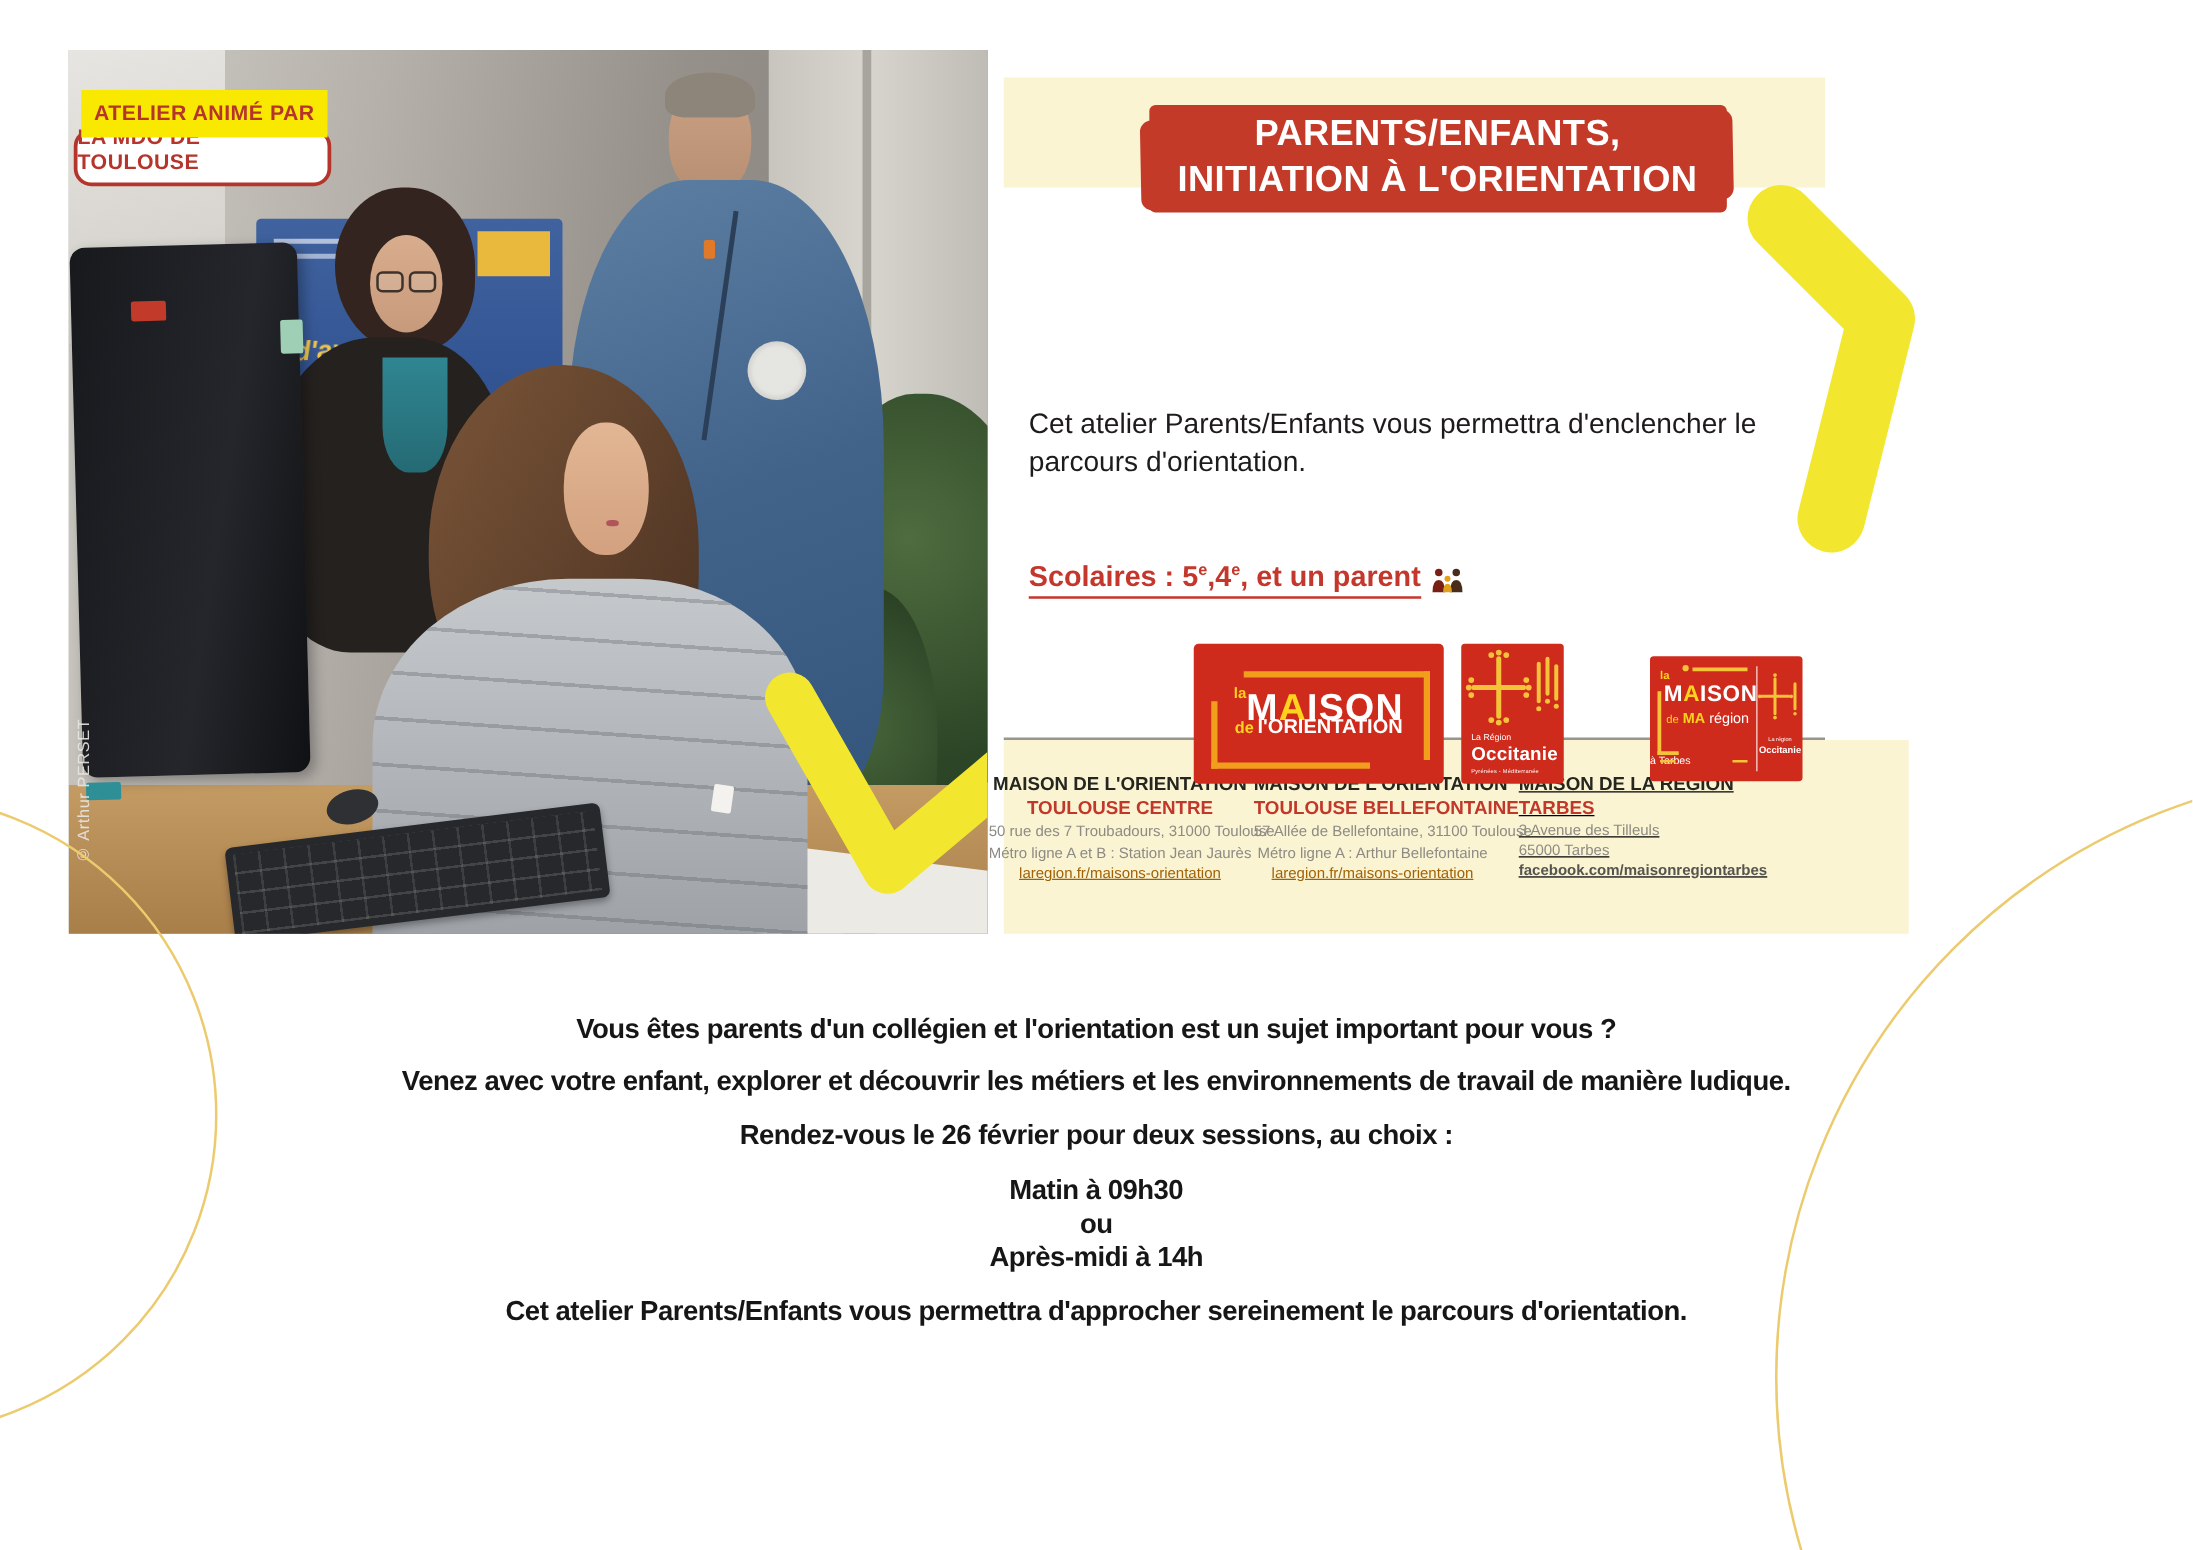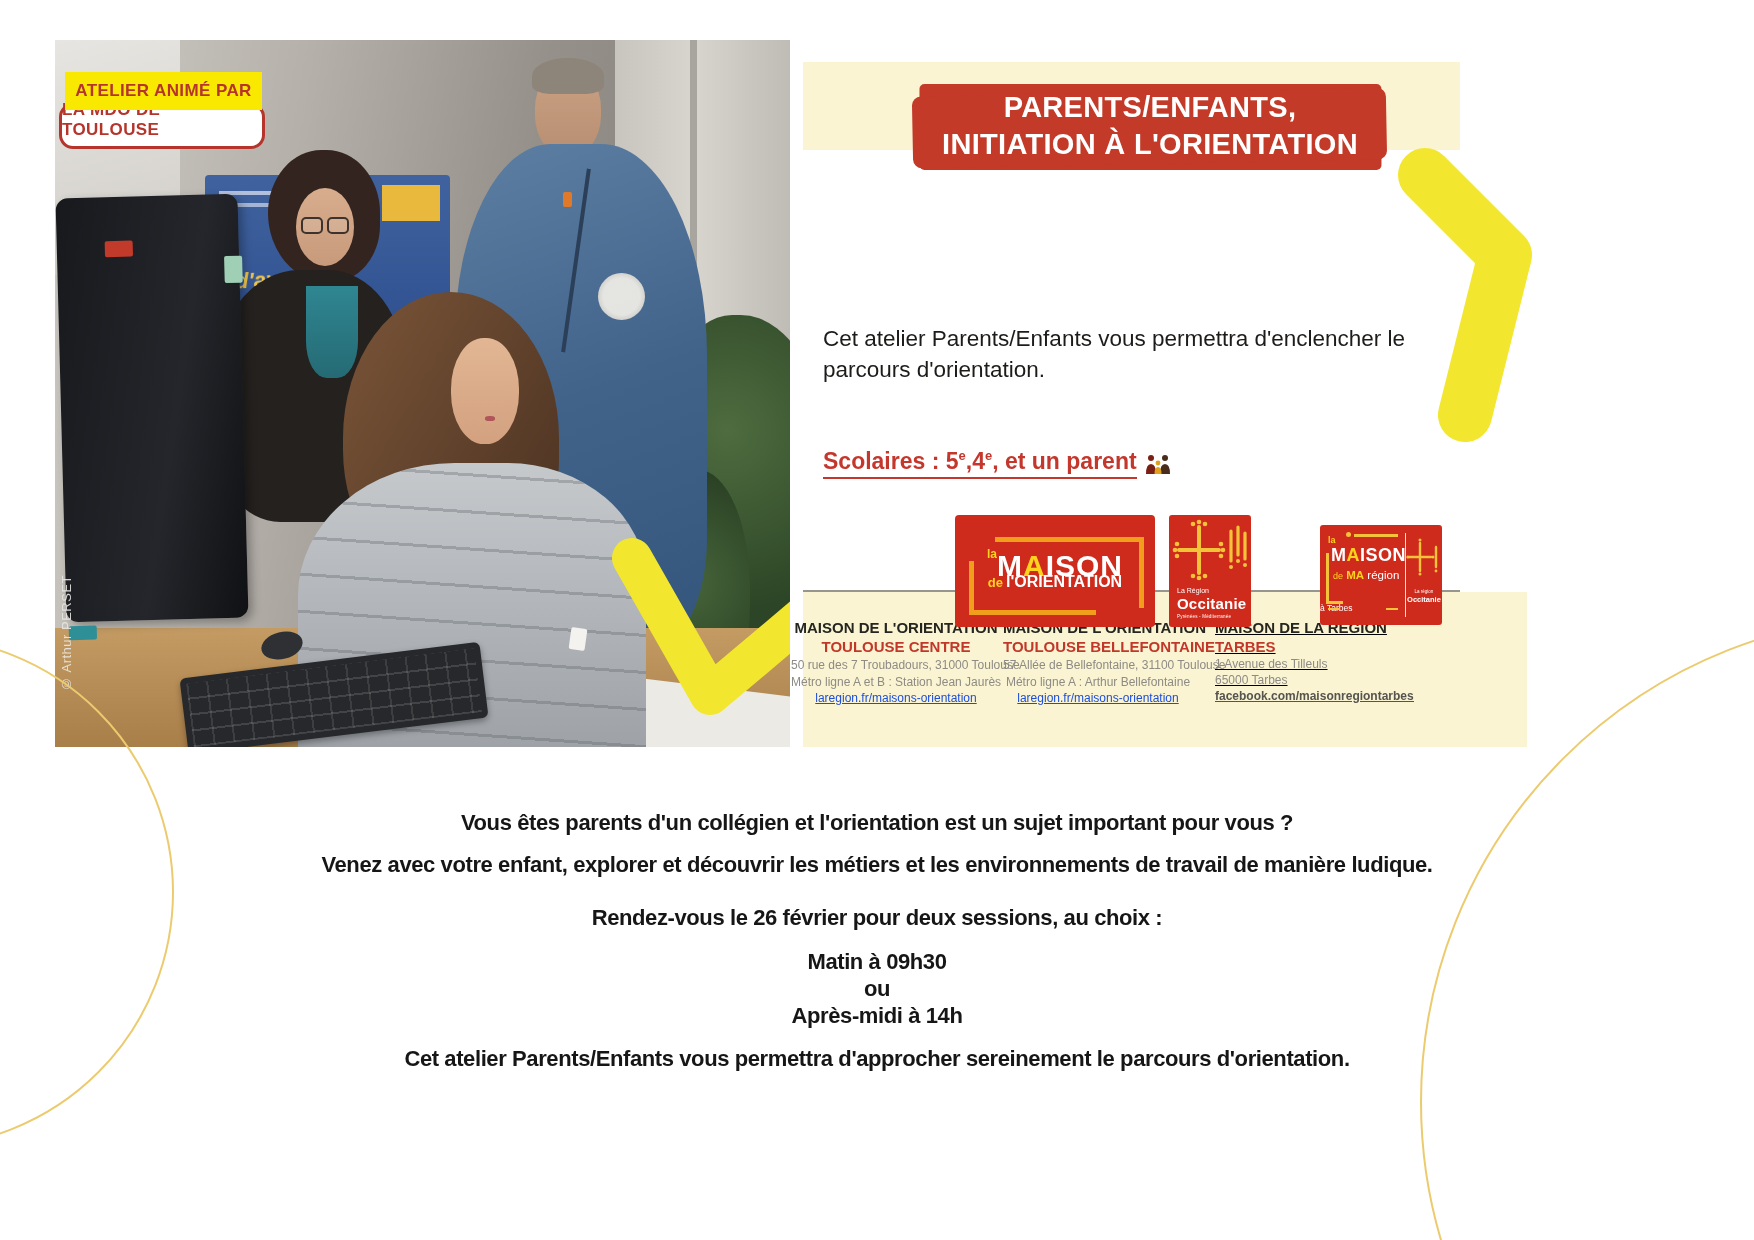--- a/index.html
+++ b/index.html
@@ -114,33 +114,33 @@
   .tar-side-name{position:absolute;left:0;right:0;top:62px;font-size:7.5px;font-weight:700;}
 
   
   .col{position:absolute;top:26px;}
   .col1{left:-12px;width:210px;text-align:center;}
   .col2{left:200px;width:190px;text-align:center;}
   .col3{left:412px;width:245px;text-align:left;text-decoration:underline;}
   .ct1{font-size:15px;font-weight:800;color:#262620;line-height:19px;white-space:nowrap;}
   .ct2{font-size:15px;font-weight:800;color:#c1382b;line-height:19px;white-space:nowrap;}
   .cl{font-size:12px;color:#8d8b84;line-height:16px;margin-top:1px;white-space:nowrap;}
-  .clink{font-size:12px;color:#1d4ed8;line-height:16px;text-decoration:underline;white-space:nowrap;cursor:pointer;}
+  .clink{font-size:12px;color:#a16207;line-height:16px;text-decoration:underline;white-space:nowrap;cursor:pointer;}
   .clink-fb{font-size:12px;color:#55544e;font-weight:700;line-height:16px;text-decoration:underline;white-space:nowrap;cursor:pointer;}
   .col3 .cl{margin-top:0;}
 
   
   .hook{position:absolute;left:1330px;top:130px;z-index:3;}
   .arcL{position:absolute;left:-338px;top:636px;width:508px;height:508px;border:2px solid #eccb6f;border-radius:50%;}
   .arcR{position:absolute;left:1420px;top:615px;width:970px;height:970px;border:2px solid #eccb6f;border-radius:50%;}
 
   
   .bottom{position:absolute;left:0;top:810px;width:1754px;text-align:center;color:#161616;}
   .bl{font-size:22px;font-weight:700;line-height:26px;letter-spacing:-0.4px;}
-  .m16{margin-top:16px;} .m13{margin-top:27px;} .m18{margin-top:18px;} .m1{margin-top:1px;} .m17{margin-top:17px;}
+  .m16{margin-top:16px;} .m13{margin-top:17px;} .m18{margin-top:18px;} .m1{margin-top:1px;} .m17{margin-top:17px;}
 </style>
 </head>
 <body>
 
 <div class="page">
 
   <div class="photo">
     <div class="ph-wall"></div>
     <div class="ph-winL"></div>
     <div class="ph-door"></div>
@@ -215,21 +215,21 @@
       <div class="col col2">
         <div class="ct1">MAISON DE L'ORIENTATION</div>
         <div class="ct2">TOULOUSE BELLEFONTAINE</div>
         <div class="cl">57 Allée de Bellefontaine, 31100 Toulouse</div>
         <div class="cl">Métro ligne A : Arthur Bellefontaine</div>
         <div class="clink">laregion.fr/maisons-orientation</div>
       </div>
       <div class="col col3">
         <div class="ct1">MAISON DE LA REGION</div>
         <div class="ct2">TARBES</div>
-        <div class="cl">1 Avenue des Tilleuls</div>
+        <div class="cl">3 Avenue des Tilleuls</div>
         <div class="cl">65000 Tarbes</div>
         <div class="clink-fb">facebook.com/maisonregiontarbes</div>
       </div>
     </div>
 
     <div class="banner">
       <div>PARENTS/ENFANTS,</div>
       <div>INITIATION À L'ORIENTATION</div>
     </div>
 

